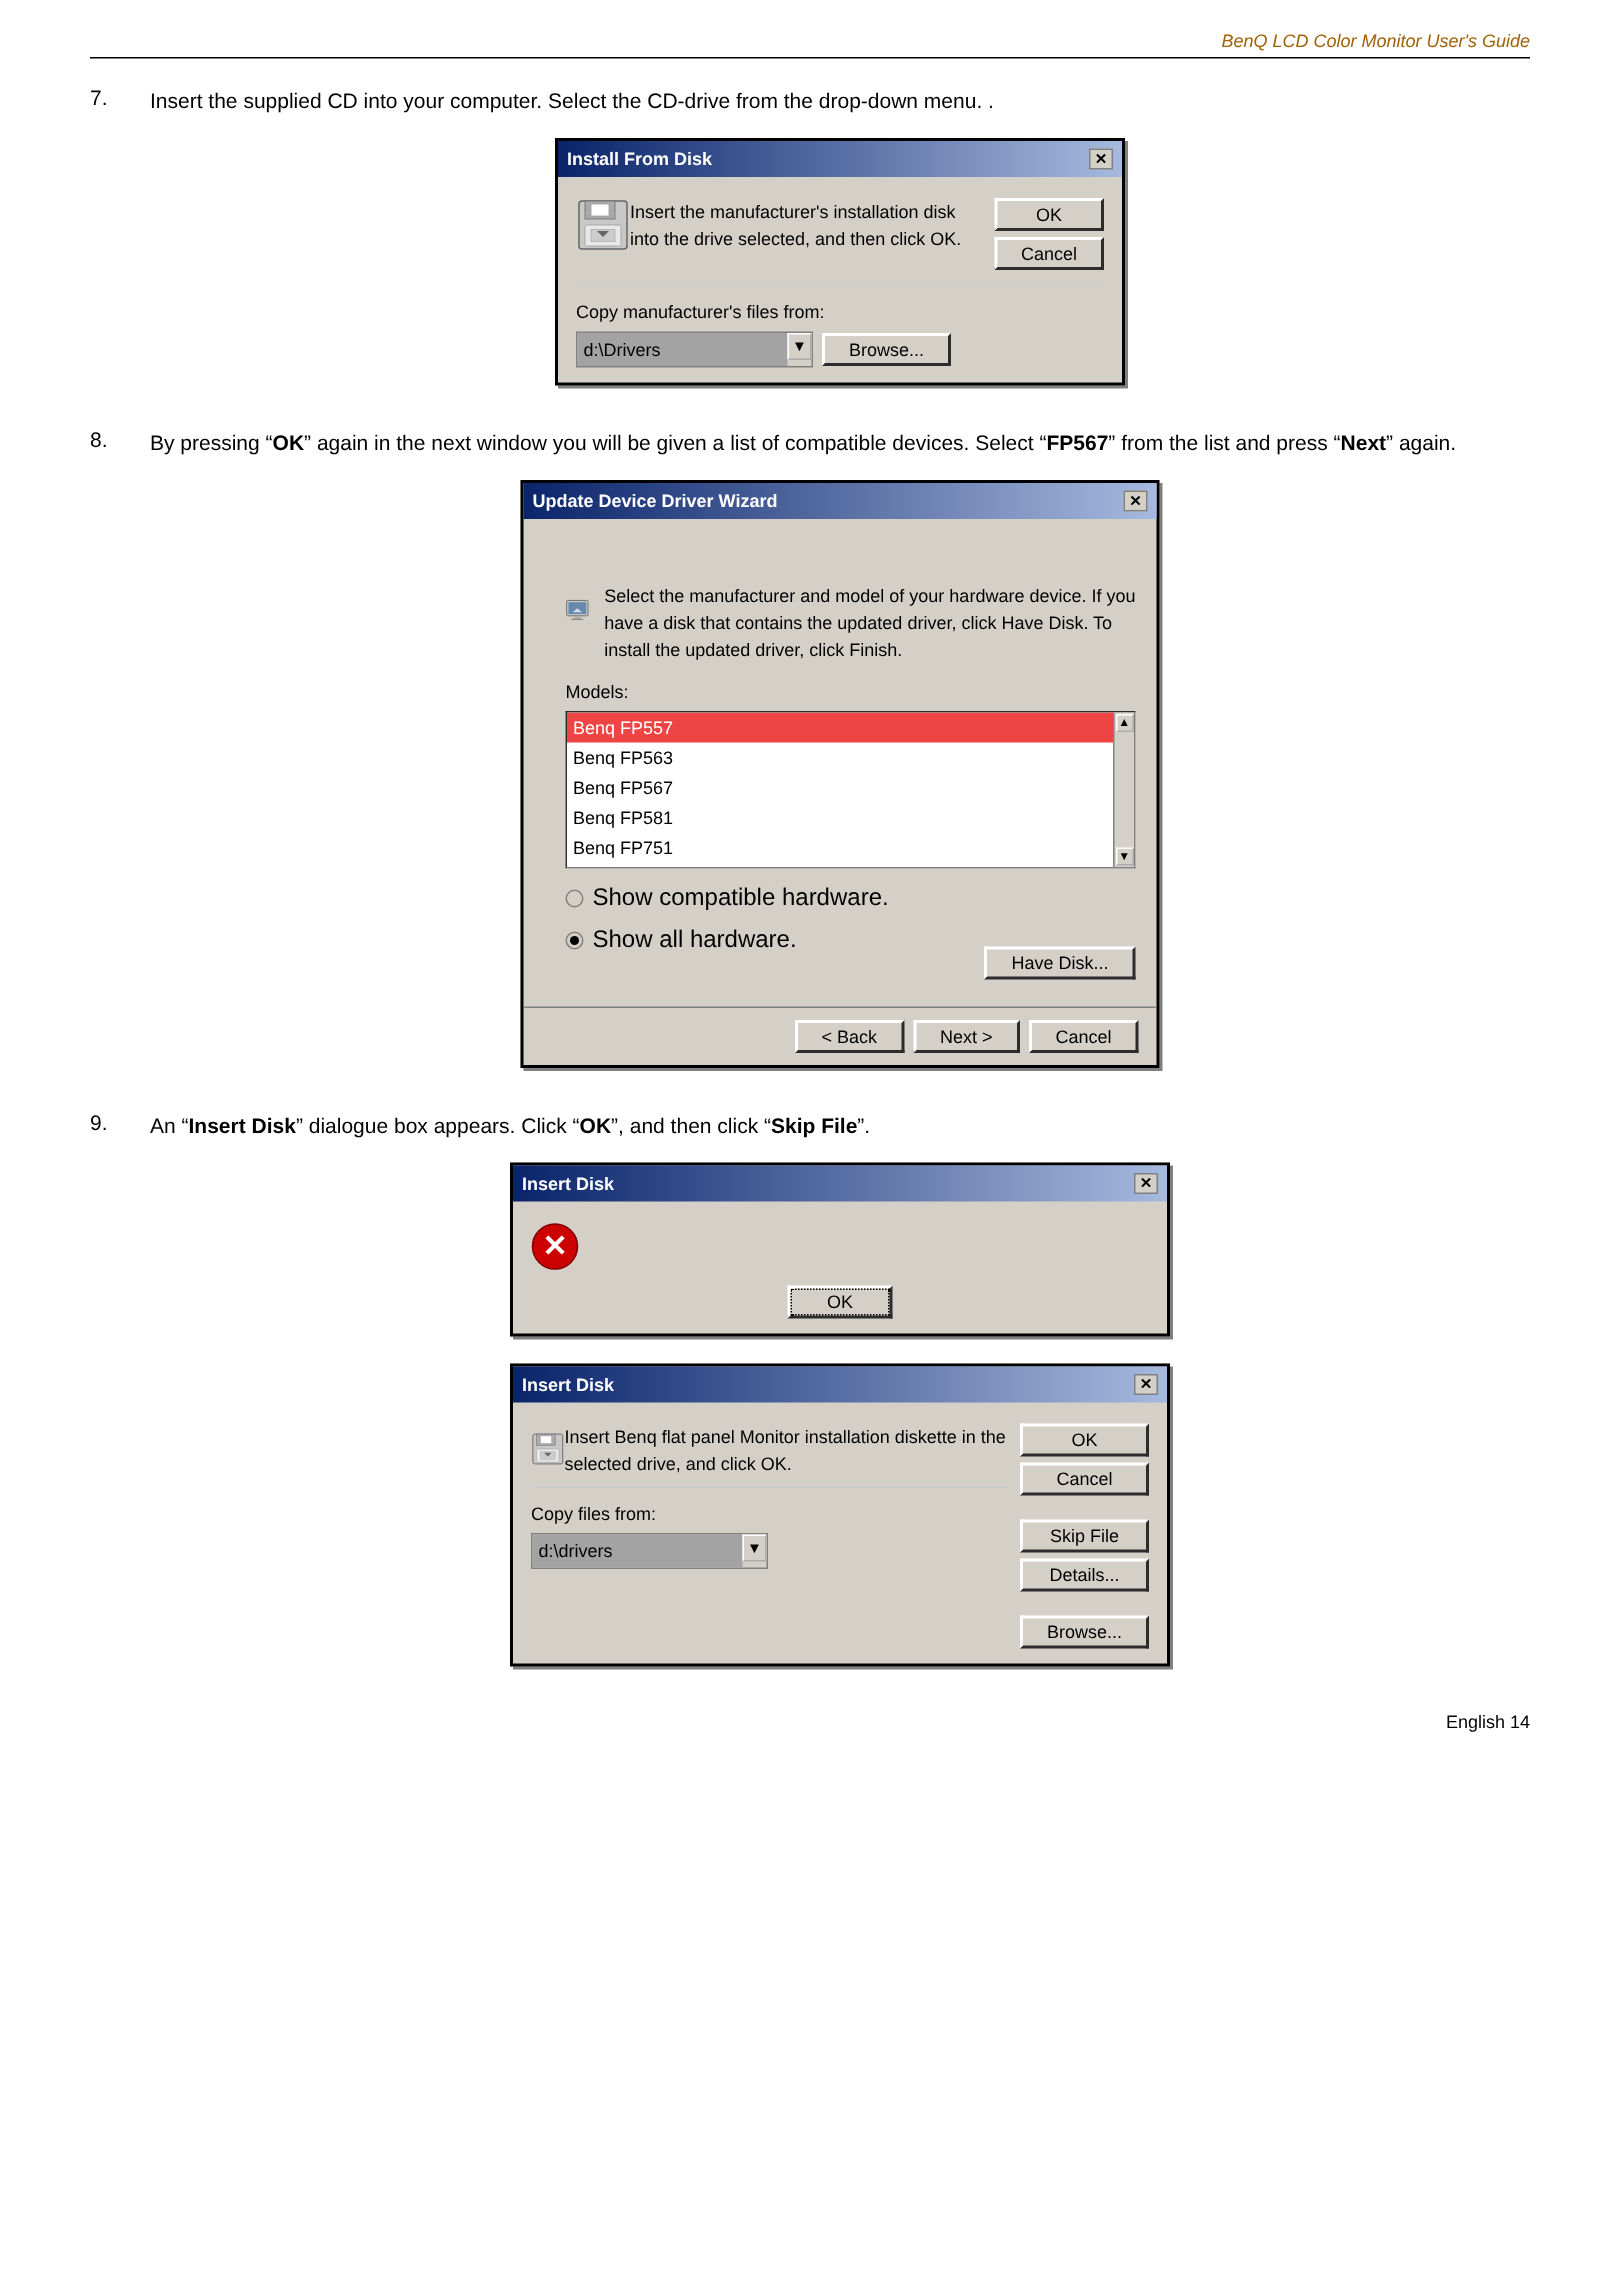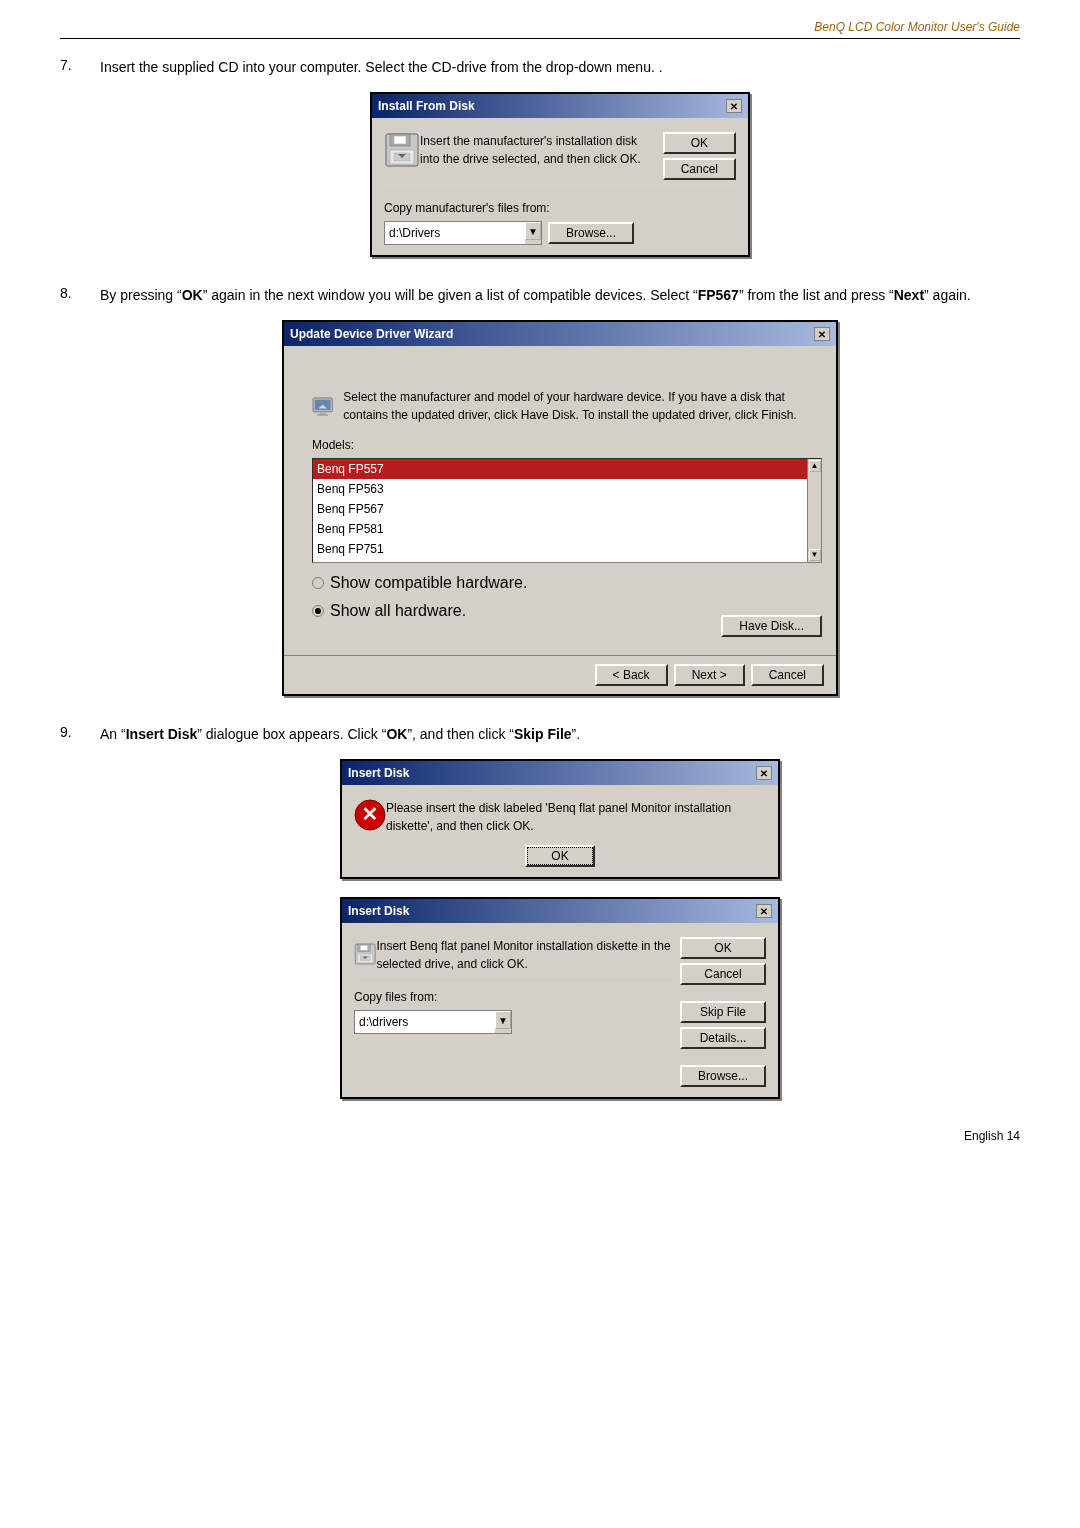--- a/index.html
+++ b/index.html
@@ -121,31 +121,31 @@
       display: flex;
       align-items: center;
       justify-content: center;
       font-size: 10px;
     }
     .win-dropdown-combo {
       display: flex;
       border: 1px solid #808080;
     }
     .win-dropdown-value {
-      background: #ffffff;
+      background: #a3a3a3;
       padding: 2px 4px;
       font-size: 12px;
       min-width: 140px;
       border: none;
     }
     
     .wizard-dialog {
       border: 2px solid #000;
       background: #d4d0c8;
-      width: 556px;
+      width: 426px;
       font-size: 12px;
       box-shadow: 2px 2px 0 #808080;
     }
     .wizard-body {
       padding: 14px 14px 10px 28px;
       margin-top: 28px;
     }
     .wizard-row {
       display: flex;
       gap: 10px;
@@ -157,21 +157,21 @@
     }
     .models-label {
       font-size: 12px;
       margin-bottom: 4px;
     }
     .list-item {
       padding: 1px 4px;
       white-space: nowrap;
     }
     .list-item.selected {
-      background: #b91c1c;
+      background: #ef4444;
       color: #fff;
     }
     .radio-group {
       font-size: 16px;
       margin-bottom: 10px;
     }
     .radio-row {
       display: flex;
       align-items: center;
       gap: 6px;
@@ -424,23 +424,20 @@
           <span>Insert Disk</span>
           <div class="win-dialog-title-close">✕</div>
         </div>
         <div class="win-dialog-body">
           <div class="win-dialog-row">
 
             <svg width="32" height="32" viewBox="0 0 32 32" xmlns="http://www.w3.org/2000/svg">
               <circle cx="16" cy="16" r="15" fill="#cc0000" stroke="#800000" stroke-width="1"></circle>
               <text x="16" y="22" text-anchor="middle" fill="white" font-size="20" font-weight="bold">✕</text>
             </svg>
-            <div style="flex:1;">
-              <span>Please insert the disk labeled 'Benq flat panel Monitor installation diskette', and then click OK.</span>
-            </div>
           </div>
           <div class="ok-btn-center">
             <button class="ok-btn-dotted">OK</button>
           </div>
         </div>
       </div>
     </div>
 
     
     <div class="dialog-container" style="margin-top:18px;">

